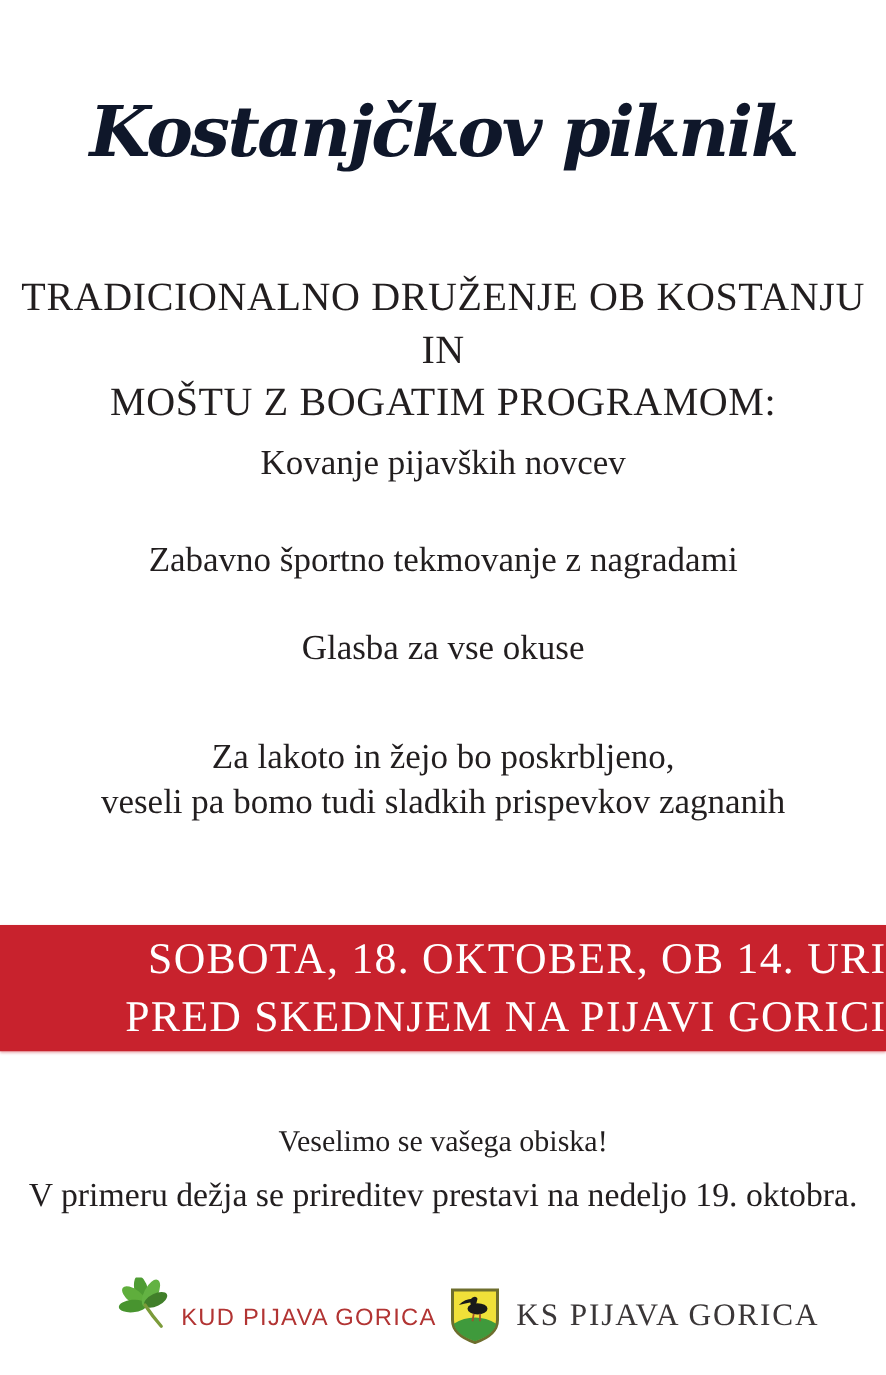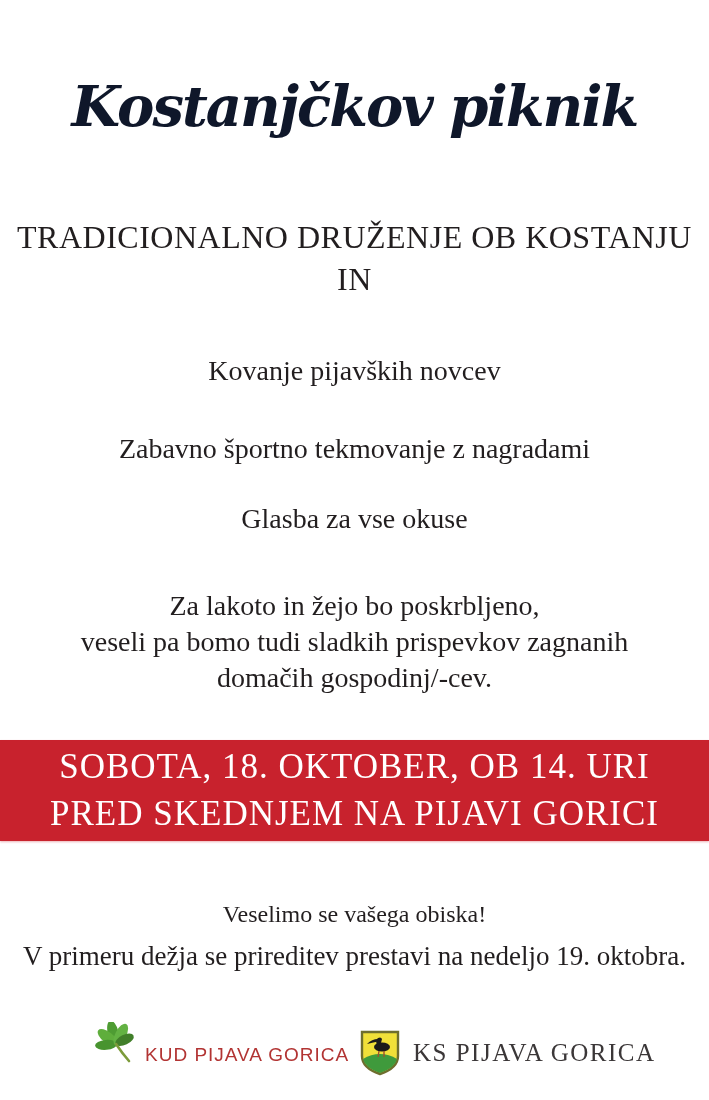--- a/index.html
+++ b/index.html
@@ -53,21 +53,21 @@
   }
   .banner{
     position:absolute;
     left:0;top:740px;
     width:709px;height:101px;
     background:#c8222d;
     box-shadow:0 1px 2px rgba(200,34,45,.35);
     display:flex;
     flex-direction:column;
     justify-content:center;
-    text-align:center;
+    text-align:right;
     color:#ffffff;
   }
   .banner-line{
     font-size:35px;
     line-height:1.33;
     letter-spacing:1px;
     font-weight:500;
   }
   .closing-welcome{
     top:901px;
@@ -106,30 +106,30 @@
 </head>
 <body>
 
 <div class="poster">
 
 
   <div class="center title">Kostanjčkov piknik</div>
 
   <div class="center intro">
     <div>TRADICIONALNO DRUŽENJE OB KOSTANJU IN</div>
+    <div>MOŠTU Z BOGATIM PROGRAMOM:</div>
   </div>
 
   <div class="center program-item item-1">Kovanje pijavških novcev</div>
   <div class="center program-item item-2">Zabavno športno tekmovanje z nagradami</div>
   <div class="center program-item item-3">Glasba za vse okuse</div>
 
   <div class="center food-note">
     <div>Za lakoto in žejo bo poskrbljeno,</div>
     <div>veseli pa bomo tudi sladkih prispevkov zagnanih</div>
-    <div>domačih gospodinj/-cev.</div>
   </div>
 
   <div class="banner">
     <div class="banner-line">SOBOTA, 18. OKTOBER, OB 14. URI</div>
     <div class="banner-line">PRED SKEDNJEM NA PIJAVI GORICI</div>
   </div>
 
   <div class="center closing-welcome">Veselimo se vašega obiska!</div>
   <div class="center closing-rain">V primeru dežja se prireditev prestavi na nedeljo 19. oktobra.</div>
 

